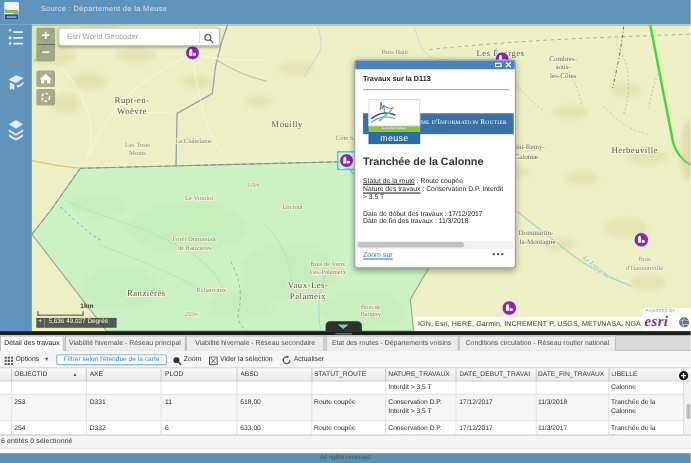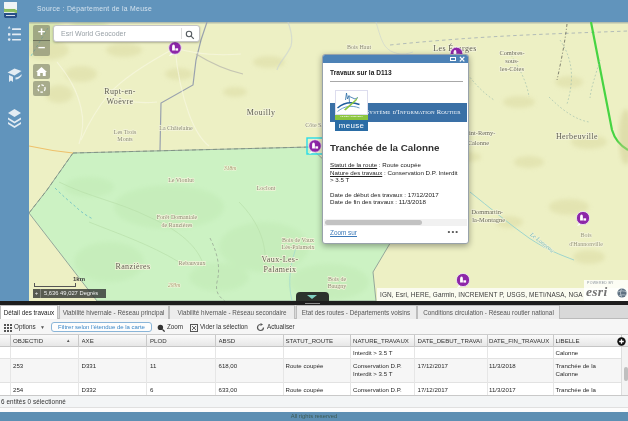--- a/index.html
+++ b/index.html
@@ -21,30 +21,30 @@
 #search .txt{position:absolute;left:7px;top:4px;font-size:7px;color:#98a0a6;}
 #search .sep{position:absolute;right:17px;top:2px;bottom:2px;width:1px;background:#ddd;}
 #scaletxt{left:73px;top:276px;font-size:6px;color:#3c3c3c;font-weight:bold;}
 #scalebar{left:34px;top:283px;width:42px;height:4px;border-left:1.5px solid #555;border-right:1.5px solid #555;border-bottom:1.5px solid #555;}
 #coords{left:33px;top:289px;width:73px;height:8.5px;background:rgba(45,48,48,.78);color:#f0f0f0;font-size:5.8px;line-height:8.5px;}
 #coords .cic{position:absolute;left:0;top:0;width:8px;height:8.5px;border-right:1px solid rgba(255,255,255,.25);text-align:center;line-height:8px;font-size:6px;}
 #coords .ctx{position:absolute;left:11px;top:0;}
 #attrib{left:377px;top:288px;width:251px;height:13px;background:rgba(255,255,255,.72);font-size:6.45px;color:#3a3a3a;line-height:13px;padding-left:3px;letter-spacing:.1px;white-space:nowrap;}
 #esri{left:584px;top:280px;width:44px;height:21px;background:rgba(255,255,255,.82);}
 #esri .pb{position:absolute;left:3px;top:1px;font-size:3.5px;color:#8a939c;letter-spacing:.3px;}
-#esri .es{position:absolute;left:2px;top:4px;font-size:13.5px;font-weight:bold;color:#737373;font-family:"Liberation Serif",serif;font-style:italic;letter-spacing:.3px;}
+#esri .es{position:absolute;left:2px;top:4px;font-size:13.5px;font-weight:bold;color:#6d28d9;font-family:"Liberation Serif",serif;font-style:italic;letter-spacing:.3px;}
 #popup{left:322px;top:54px;width:147px;height:190px;background:#fff;border:1px solid #98a2aa;border-radius:3px;box-shadow:0 2px 6px rgba(0,0,0,.35);}
 #ptitlebar{position:absolute;left:0;top:0;right:0;height:8px;background:#4d82b6;border-radius:2px 2px 0 0;}
 #pmax{position:absolute;right:12px;top:1.5px;width:6px;height:4.8px;border:1.2px solid #fff;}
 #pclose{position:absolute;right:2.5px;top:-0.5px;color:#fff;font-size:8px;font-weight:bold;}
 #ptitle{position:absolute;left:7px;top:14px;font-size:6.6px;font-weight:bold;color:#1a1a1a;}
 #psep{position:absolute;left:6.5px;right:5px;top:26px;height:1px;background:#a8a8a8;}
 #pbanner{position:absolute;left:6.5px;top:47.5px;width:137px;height:19px;background:#3a70a6;}
 #pbantxt{position:absolute;left:36px;top:5.5px;color:#fbfdff;font-size:6.6px;font-family:"Liberation Serif",serif;letter-spacing:.2px;font-variant:small-caps;}
-#plogo{position:absolute;left:5.5px;top:-12.5px;width:33px;height:41px;}
+#plogo{position:absolute;left:5.5px;top:-12.5px;width:47px;height:41px;}
 #plogo .lw{position:absolute;left:0;top:0;width:100%;height:25px;background:#fff;border:.5px solid #dde;}
 #plogo .lg{position:absolute;left:0;top:25px;width:100%;height:4.5px;background:#8cc63f;color:#fff;font-size:2.5px;text-align:center;line-height:4.5px;}
 #plogo .lb{position:absolute;left:0;top:29.5px;width:100%;height:11.5px;background:#2a6ca5;color:#fff;font-size:8px;text-align:center;line-height:11px;letter-spacing:.3px;}
 #phead{position:absolute;left:7px;top:87px;font-size:9.8px;font-weight:bold;color:#333;}
 .pfld{position:absolute;left:7px;font-size:6.2px;color:#222;line-height:7.2px;width:133px;}
 .pfld u{text-decoration:underline;}
 #pscroll{position:absolute;left:1px;right:1px;top:164px;height:7px;background:#f1f1f1;}
 #pthumb{position:absolute;left:1px;top:1px;width:97px;height:5px;background:#c2c2c2;border-radius:2.5px;}
 #pzoom{position:absolute;left:7px;top:174px;font-size:6.4px;color:#3a78b8;text-decoration:underline;}
 #pdots{position:absolute;right:9px;top:172px;font-size:8px;color:#555;letter-spacing:1px;}

